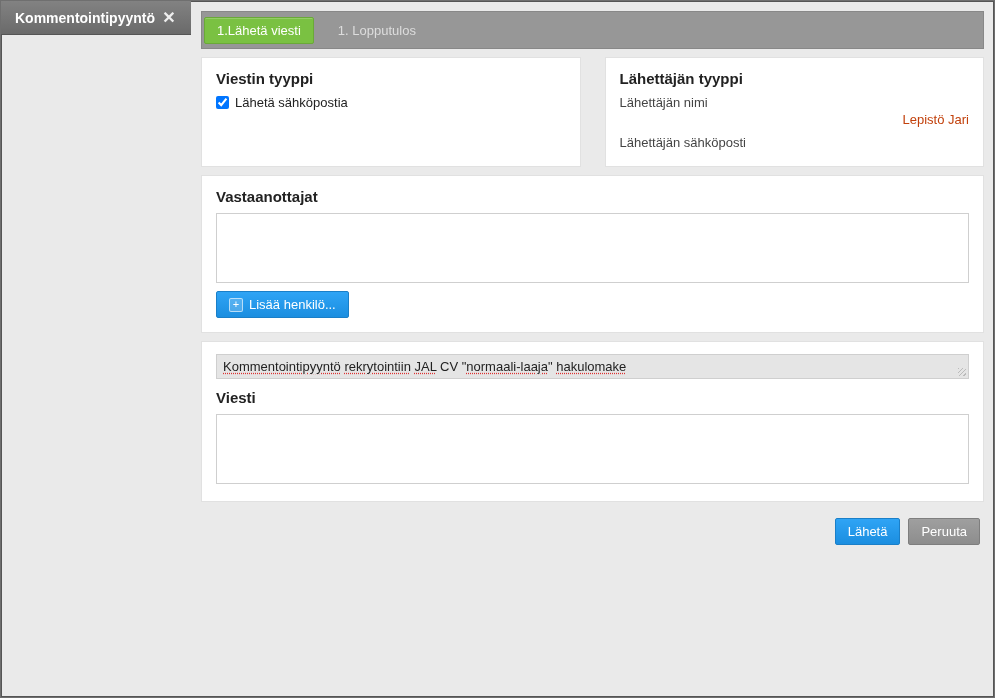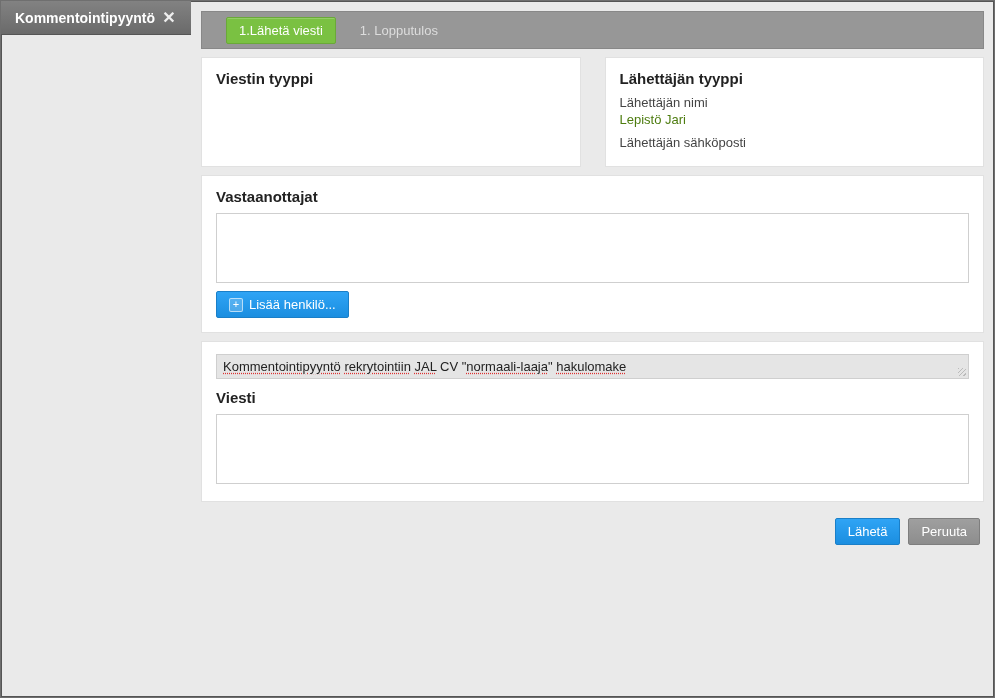--- a/index.html
+++ b/index.html
@@ -42,21 +42,21 @@
     padding: 10px;
     flex: 1;
     display: flex;
     flex-direction: column;
   }
   .wizard-tabs {
     background: #979797;
     height: 38px;
     display: flex;
     align-items: center;
-    padding: 0 24px;
+    padding: 0 2px;
     gap: 12px;
     border: 1px solid #888;
   }
   .wizard-tab {
     padding: 5px 12px;
     color: #ddd;
     font-size: 13px;
     cursor: pointer;
   }
   .wizard-tab.active {
@@ -88,22 +88,23 @@
     font-size: 15px;
     font-weight: bold;
     color: #222;
   }
   .p-half { flex: 1; }
   .field-label {
     color: #444;
     margin-bottom: 2px;
   }
   .field-val {
-    color: #4d7c0f;
+    color: #c2410c;
     margin-bottom: 8px;
+    text-align: right;
   }
   .chk-line { display: flex; align-items: center; gap: 6px; }
   .chk-line input { margin: 0; }
   .recip-box {
     border: 1px solid #cfcfcf;
     background: #fff;
     width: 100%;
     height: 70px;
     margin-bottom: 8px;
   }
@@ -196,20 +197,24 @@
     <div class="wizard-tabs">
       <div class="wizard-tab active">1.Lähetä viesti</div>
       <div class="wizard-tab">1. Lopputulos</div>
     </div>
 
     <div class="content">
 
       <div class="row2">
         <div class="panel p-half">
           <h2>Viestin tyyppi</h2>
+          <label class="chk-line">
+            <input type="checkbox" checked="" style="">
+            <span>Lähetä sähköpostia</span>
+          </label>
         </div>
         <div class="panel p-half">
           <h2>Lähettäjän tyyppi</h2>
           <div class="field-label">Lähettäjän nimi</div>
           <div class="field-val">Lepistö Jari</div>
           <div class="field-label">Lähettäjän sähköposti</div>
         </div>
       </div>
 
       <div class="panel">

